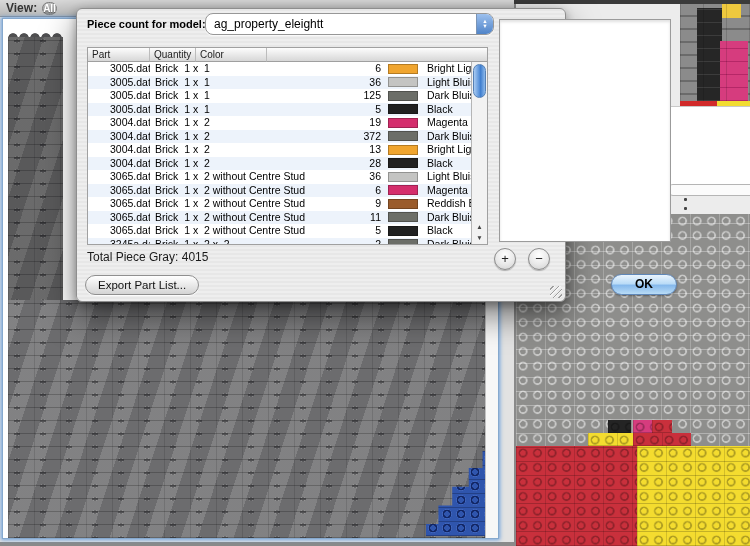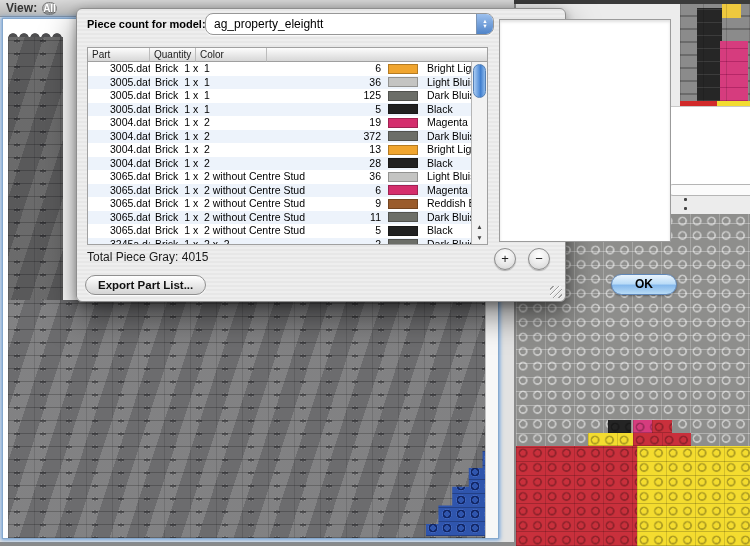--- a/index.html
+++ b/index.html
@@ -137,21 +137,21 @@
   .preview { position:absolute; left:422px; top:10px; width:172px; height:223px; background:#ffffff;
     border:1px solid #9b9b9b; box-shadow:inset 0 2px 3px rgba(0,0,0,.12); }
   .round-btn { position:absolute; width:22px; height:22px; border-radius:50%;
     background:radial-gradient(circle at 50% 30%, #ffffff 0%, #e9e9e9 55%, #cfcfcf 100%);
     border:1px solid #8c8c8c; font-size:13px; text-align:center; line-height:20px; color:#222;
     box-shadow:0 1px 1px rgba(0,0,0,.25); }
   .btn-plus { left:417px; top:239px; }
   .btn-minus { left:451px; top:239px; }
   .total-line { position:absolute; left:10px; top:241px; font-size:12px; color:#1a1a1a; }
   .export-btn { position:absolute; left:8px; top:266px; height:20px; padding:0 12px; font-size:11.5px;
-    font-weight:bold; color:#111; background:linear-gradient(#ffffff,#d4d4d4); border:1px solid #8f8f8f;
+    font-weight:normal; color:#111; background:linear-gradient(#ffffff,#d4d4d4); border:1px solid #8f8f8f;
     border-radius:10px; line-height:18px; box-shadow:0 1px 1px rgba(255,255,255,.9); }
   .ok-btn { position:absolute; left:534px; top:265px; width:66px; height:21px; border-radius:11px;
     background:linear-gradient(#eaf4fd 0%,#bbdcf7 45%,#86b9ec 55%,#b9dcf6 100%);
     border:1px solid #5f87b8; font-size:12px; font-weight:bold; color:#000; text-align:center;
     line-height:19px; box-shadow:0 1px 2px rgba(0,0,0,.35); }
   .grip { position:absolute; right:3px; bottom:3px; width:12px; height:12px;
     background:repeating-linear-gradient(135deg, transparent 0 2px, #9e9e9e 2px 3px, #f5f5f5 3px 4px); }
 </style>
 </head>
 <body>

